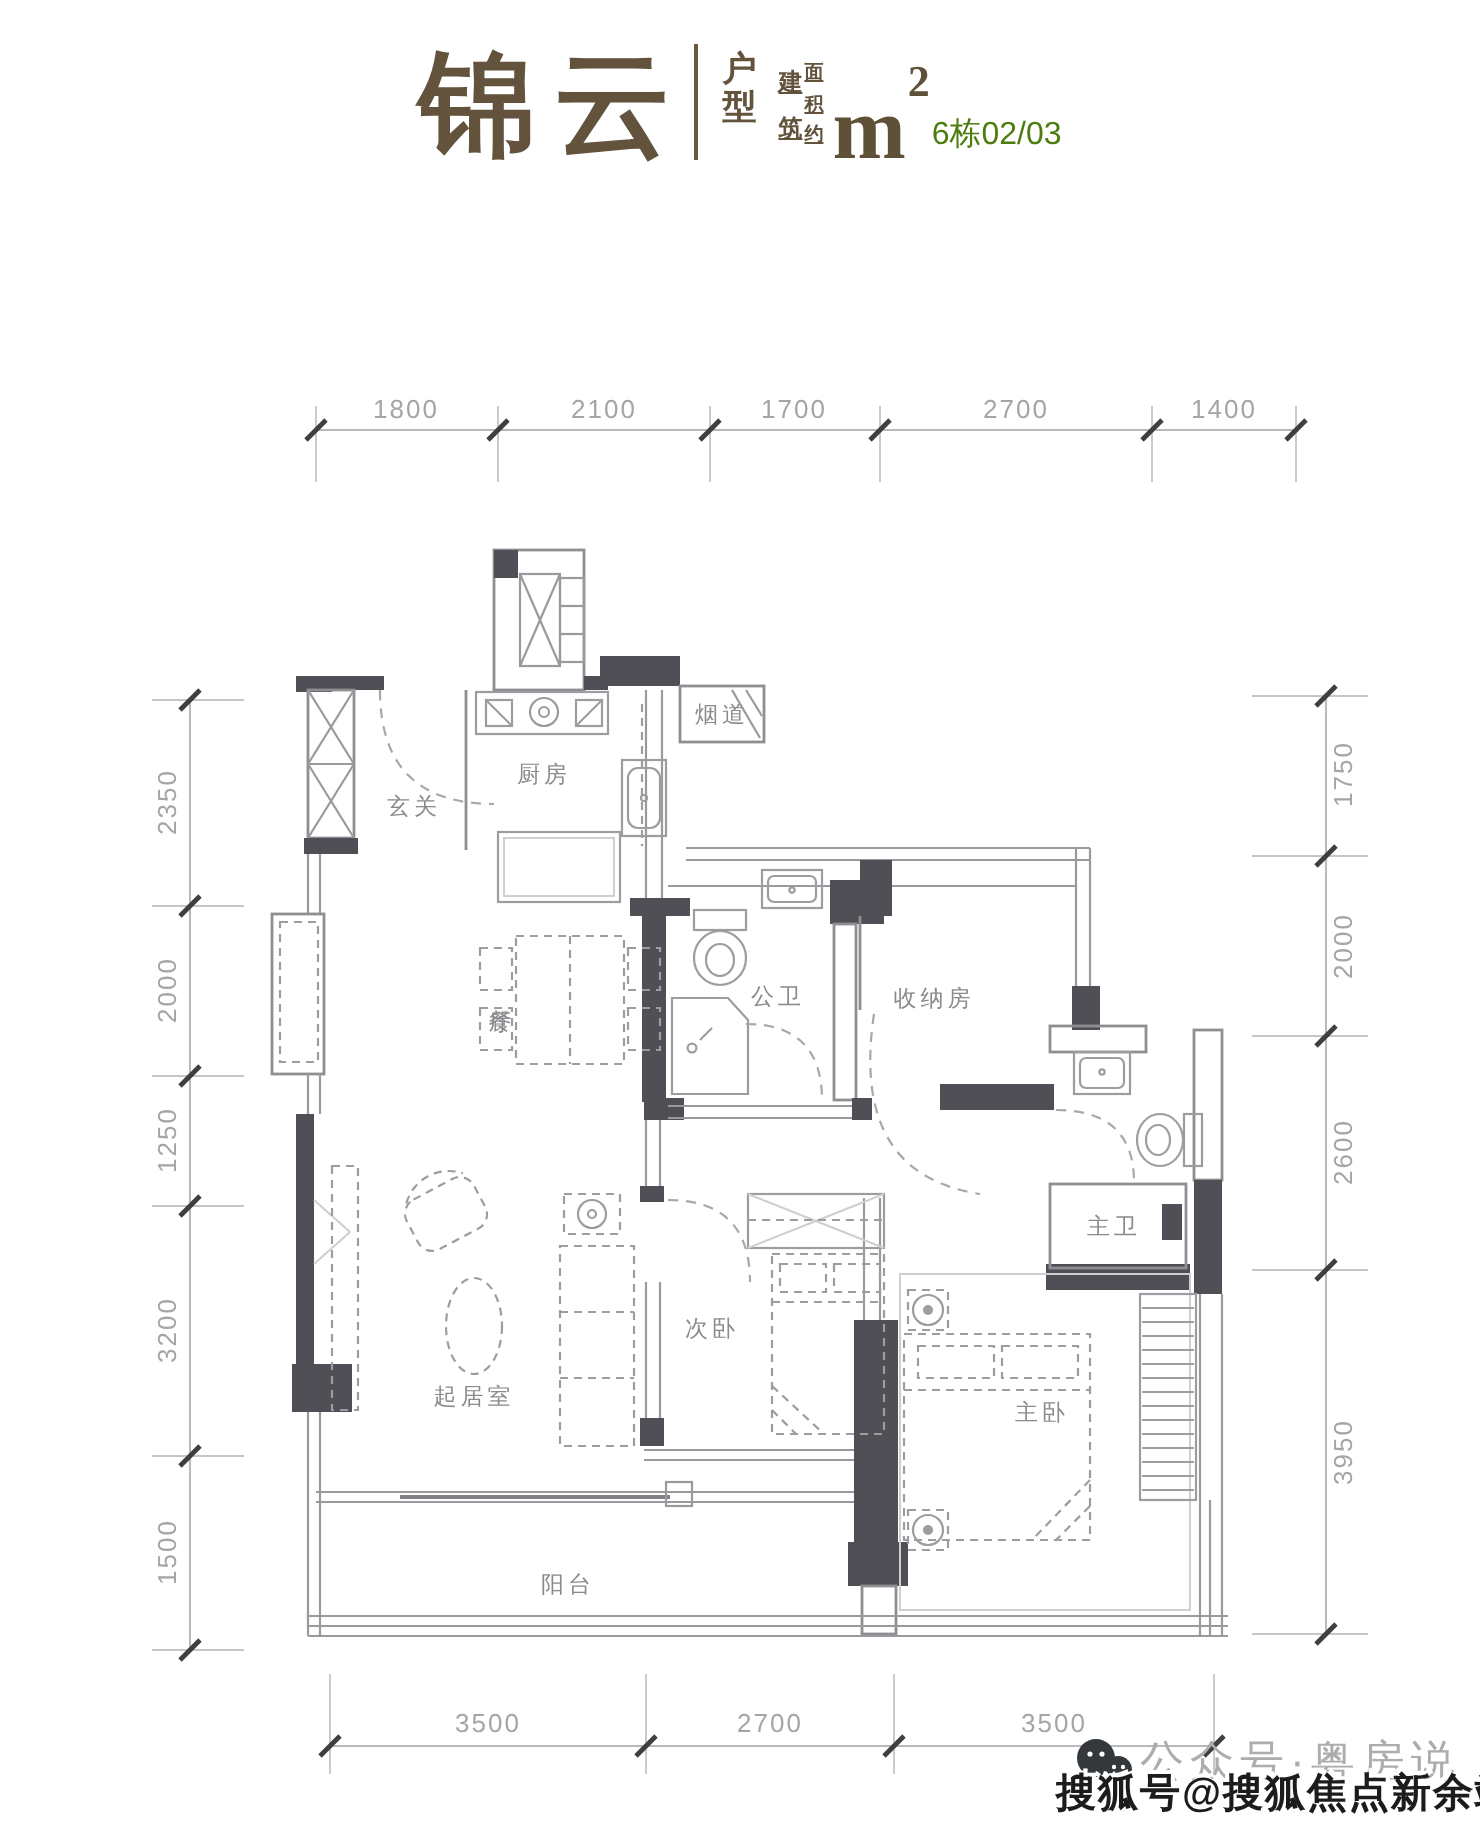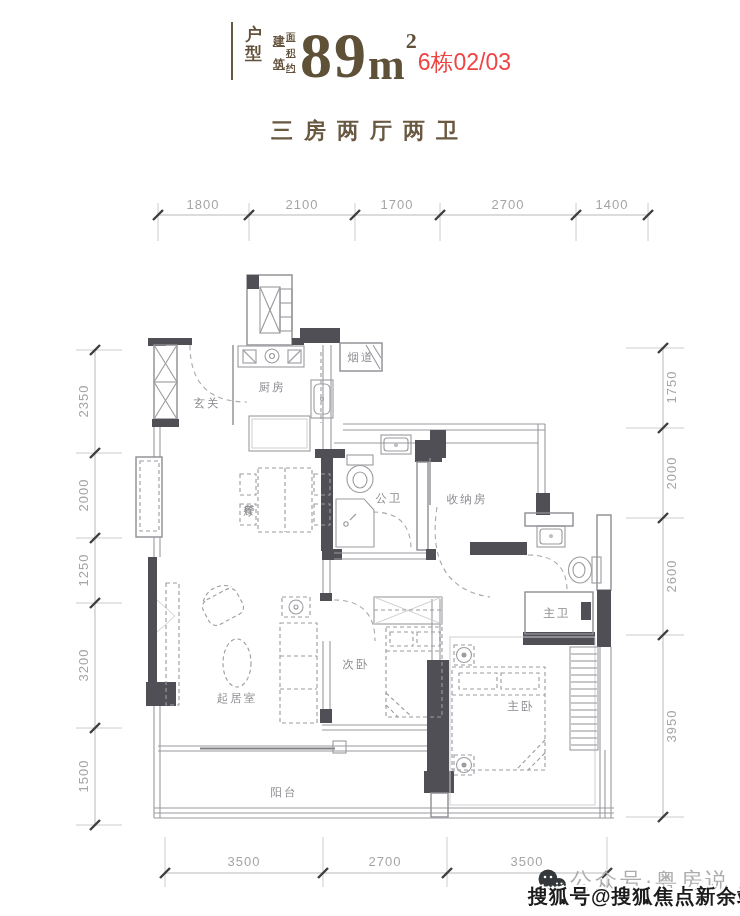--- a/index.html
+++ b/index.html
@@ -11,21 +11,21 @@
   .t-name{font-size:58px;font-weight:bold;letter-spacing:10px;line-height:1;color:#63523c;}
   .t-div{width:2px;height:58px;background:#6a5941;margin:0 12px 2px 2px;}
   .t-type{display:inline-block;width:20px;font-size:17px;line-height:1.15;word-break:break-all;
           margin:0 8px 18px 0;font-weight:bold;}
   .t-pre{display:flex;margin:0 4px 6px 0;text-decoration:underline;}
   .t-pre-c1{display:inline-block;width:13px;font-size:12px;line-height:1.9;word-break:break-all;font-weight:bold;}
   .t-pre-c2{display:inline-block;width:10px;font-size:9.5px;line-height:1.6;word-break:break-all;font-weight:bold;}
   .t-num{font-size:64px;font-weight:bold;line-height:0.82;letter-spacing:2px;color:#5f5038;}
   .t-unit{font-size:44px;font-weight:bold;line-height:0.8;color:#5f5038;}
   .t-sup{font-size:22px;font-weight:bold;position:relative;top:-28px;left:1px;color:#5f5038;}
-  .t-bldg{font-size:23px;color:#ef4444;margin:0 0 4px 2px;font-family:"Liberation Sans",sans-serif;}
+  .t-bldg{font-size:16px;color:#4d7c0f;margin:0 0 4px 2px;font-family:"Liberation Sans",sans-serif;}
   .sub{position:absolute;top:116px;left:0;width:740px;text-align:center;font-size:22px;
        letter-spacing:11px;color:#6a5941;font-family:"Liberation Serif",serif;font-weight:bold;}
   
   svg.plan{position:absolute;top:195px;left:0;}
   .dimline{stroke:#b9b9bc;stroke-width:1;}
   .stub{stroke:#c6c6c9;stroke-width:0.9;}
   .tick{stroke:#3f3f42;stroke-width:2.4;}
   .dimtxt{fill:#a5a5a6;font-size:13px;letter-spacing:1px;}
   .wl{stroke:#8e8e93;stroke-width:1.4;fill:none;}
   .wlt{stroke:#9a9a9e;stroke-width:1.1;fill:none;}
@@ -42,32 +42,31 @@
   .wm-dark{position:absolute;top:883px;left:528px;font-size:20px;font-weight:bold;color:#1c1c1c;
            letter-spacing:1px;white-space:nowrap;
            text-shadow:-2px -2px 0 #fff,2px -2px 0 #fff,-2px 2px 0 #fff,2px 2px 0 #fff;}
 </style>
 </head>
 <body>
 
 <div class="page">
 
   <div class="hdr">
+    <span class="t-name">锦云</span>
     <span class="t-div"></span>
     <span class="t-type">户型</span>
     <span class="t-pre">
       <span class="t-pre-c1">建筑</span>
       <span class="t-pre-c2">面积约</span>
     </span>
-    <span class="t-num">89</span>
     <span class="t-unit">m</span>
     <span class="t-sup">2</span>
     <span class="t-bldg">6栋02/03</span>
   </div>
-  <div class="sub">三房两厅两卫</div>
 
   <svg class="plan" width="740" height="700" viewBox="0 0 740 700">
 
     <g>
       <line class="dimline" x1="158" y1="20" x2="648" y2="20"></line>
       <line class="stub" x1="158" y1="8" x2="158" y2="46"></line>
         <line class="stub" x1="249" y1="8" x2="249" y2="46"></line>
       <line class="stub" x1="355" y1="8" x2="355" y2="46"></line>
         <line class="stub" x1="440" y1="8" x2="440" y2="46"></line>
       <line class="stub" x1="576" y1="8" x2="576" y2="46"></line>

